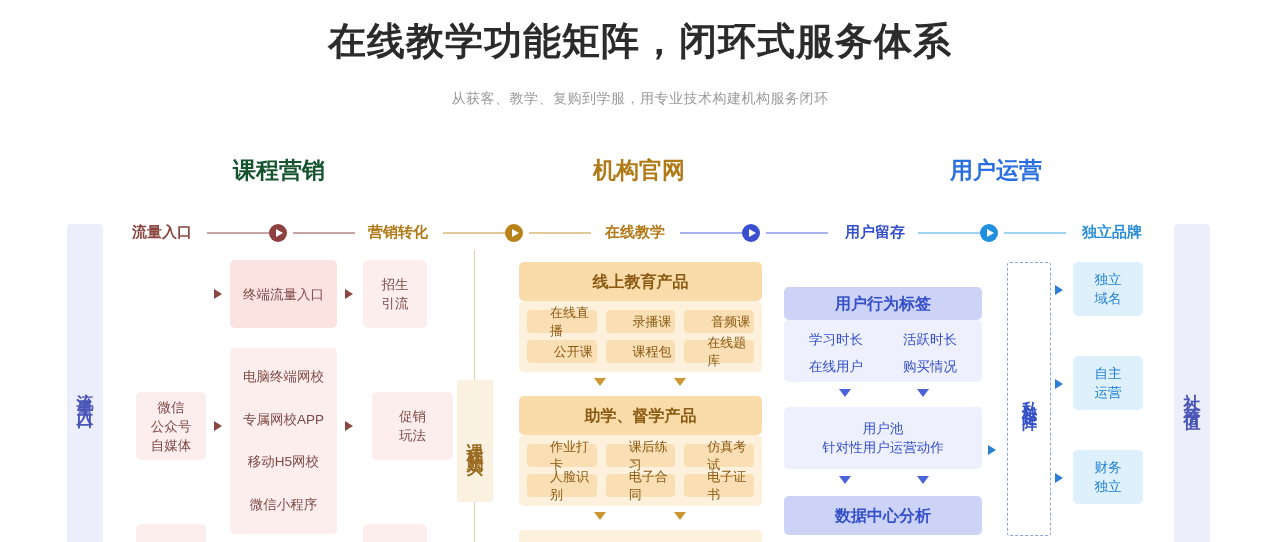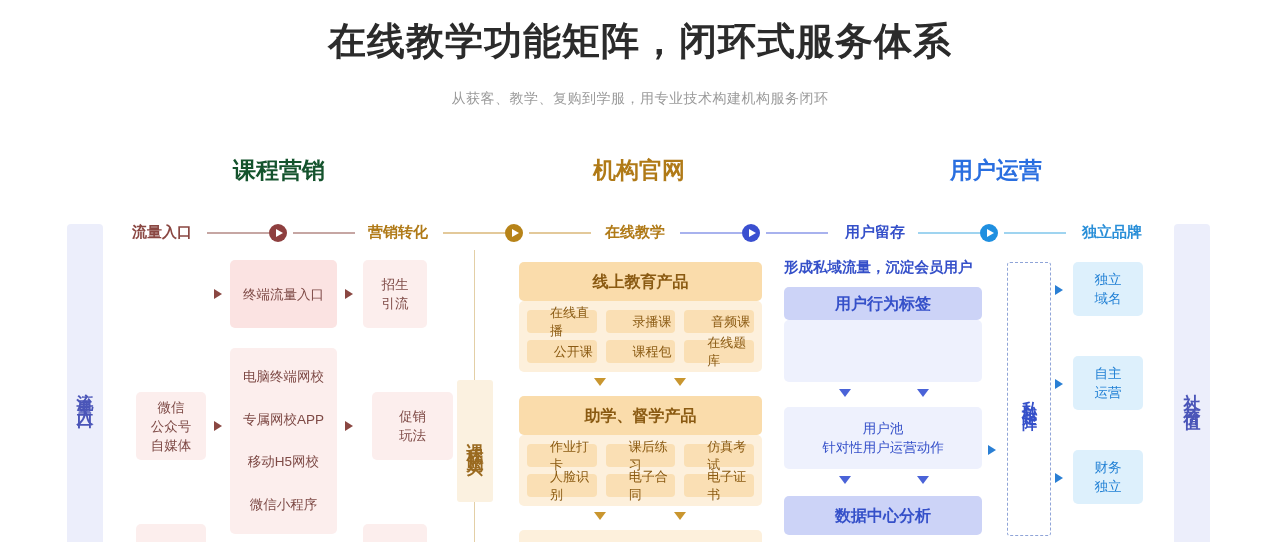--- a/index.html
+++ b/index.html
@@ -212,24 +212,29 @@
     <div class="or-chip">课后练习</div>
     <div class="or-chip">仿真考试</div>
     <div class="or-chip">人脸识别</div>
     <div class="or-chip">电子合同</div>
     <div class="or-chip">电子证书</div>
   </div>
   <div class="chev or" style="left:594px;top:512px;"></div>
   <div class="chev or" style="left:674px;top:512px;"></div>
   <div class="card or-body" style="left:519px;top:530px;width:243px;height:34px;"></div>
 
-  <div class="caption" style="left:784px;top:258px;">形成私域流量，沉淀会员用户</div>
 
   <div class="card bl-head" style="left:784px;top:287px;width:198px;height:33px;">用户行为标签</div>
   <div class="card bl-body" style="left:784px;top:320px;width:198px;height:62px;"></div>
+  <div class="grid2" style="left:792px;top:329px;width:182px;">
+    <div>学习时长</div>
+    <div>活跃时长</div>
+    <div>在线用户</div>
+    <div>购买情况</div>
+  </div>
   <div class="chev bl" style="left:839px;top:389px;"></div>
   <div class="chev bl" style="left:917px;top:389px;"></div>
 
   <div class="card bl-body" style="left:784px;top:407px;width:198px;height:62px;">
     <span>用户池</span>
     <span>针对性用户运营动作</span>
   </div>
   <div class="chev bl" style="left:839px;top:476px;"></div>
   <div class="chev bl" style="left:917px;top:476px;"></div>
 

